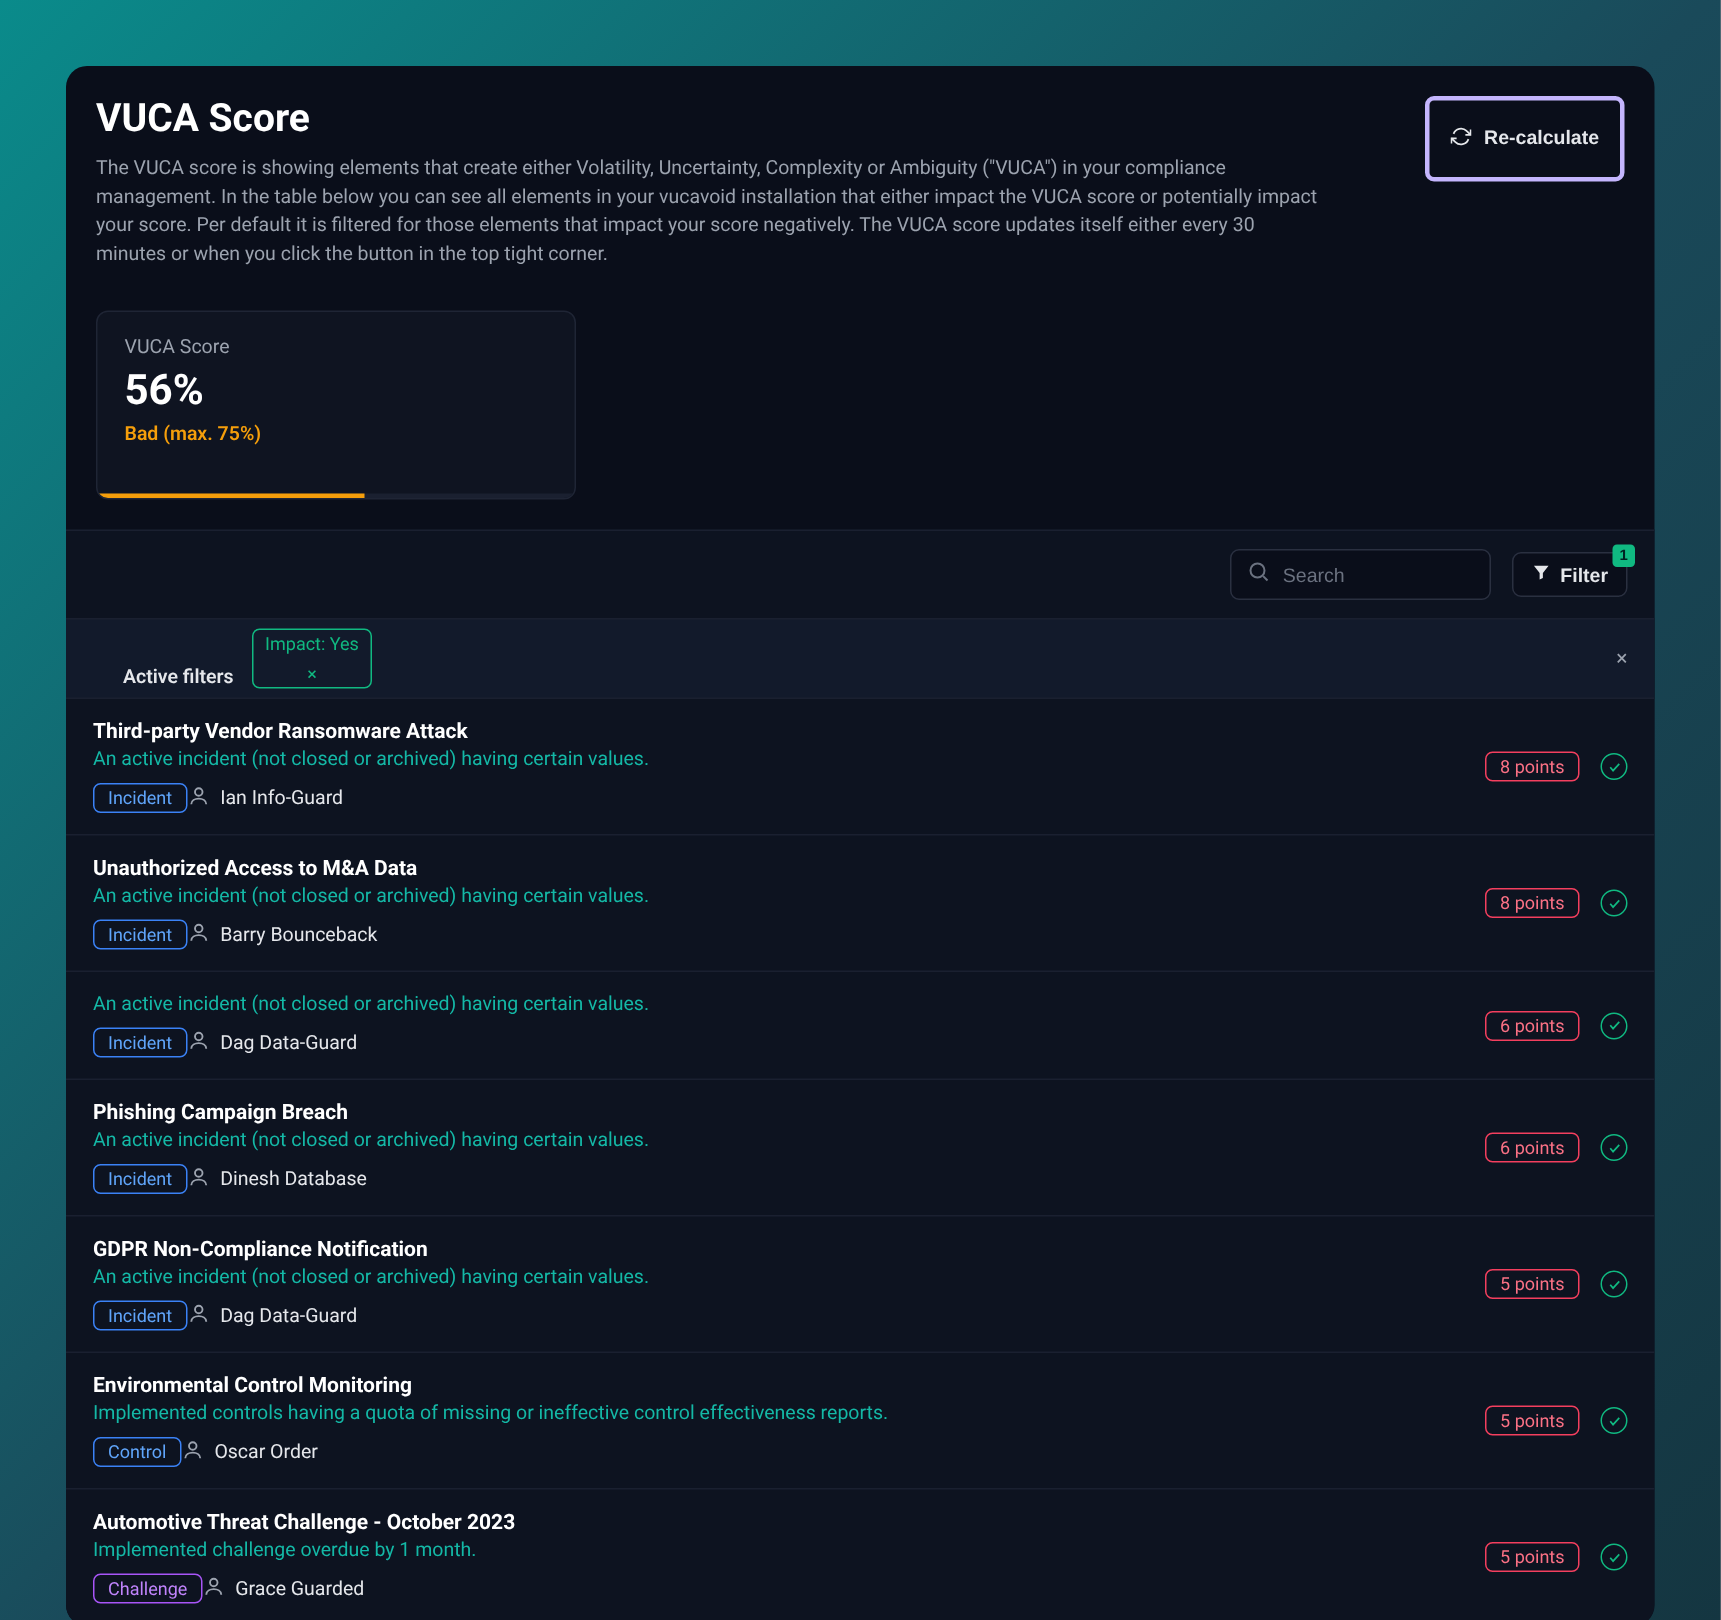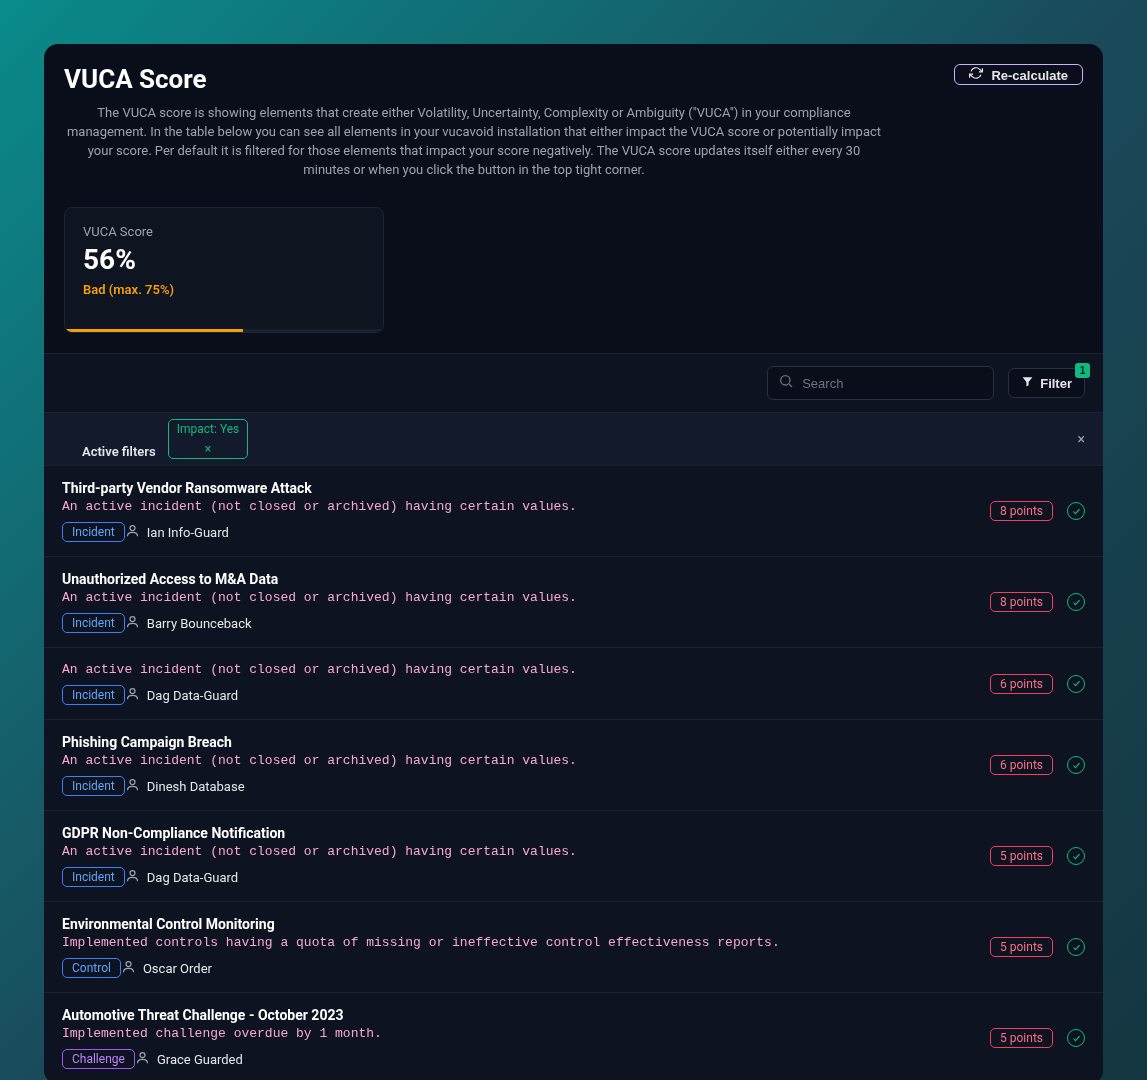--- a/index.html
+++ b/index.html
@@ -28,30 +28,29 @@
     font-size: 26px;
     font-weight: 700;
     color: #fff;
     margin-bottom: 10px;
   }
   .description {
     font-size: 13px;
     line-height: 1.45;
     color: #9ca3af;
     max-width: 820px;
-    text-align: center;
   }
   .recalc-btn {
     display: flex;
-    align-items: flex-end;
+    align-items: flex-start;
     gap: 8px;
     background: transparent;
-    border: 1px solid #c4b5fd;
+    border: 3px solid #c4b5fd;
     color: #e5e7eb;
-    padding: 1px 14px;
+    padding: 17px 14px;
     border-radius: 6px;
     font-size: 13px;
     font-weight: 600;
     cursor: pointer;
   }
   .recalc-btn svg { width: 14px; height: 14px; }
   .score-card {
     margin: 28px 20px 20px 20px;
     width: 320px;
     background: #0f1421;
@@ -81,21 +80,21 @@
     gap: 14px;
     padding: 12px 18px;
   }
   .search-wrap {
     display: flex;
     align-items: center;
     background: #0a0e1a;
     border: 1px solid #2a3040;
     border-radius: 6px;
     padding: 6px 10px;
-    width: 227px;
+    width: 174px;
   }
   .search-wrap svg { width: 16px; height: 16px; fill: none; stroke: #6b7280; stroke-width: 2; }
   .search-wrap input {
     background: transparent; border: none; outline: none;
     color: #e5e7eb; font-size: 13px; margin-left: 8px; width: 100%;
   }
   .search-wrap input::placeholder { color: #6b7280; }
   .filter-btn {
     position: relative;
     display: flex; align-items: center; gap: 6px;
@@ -144,21 +143,21 @@
   }
   .row {
     display: flex;
     justify-content: space-between;
     align-items: center;
     padding: 14px 18px;
     border-bottom: 1px solid #1a2030;
   }
   .row-left { flex: 1; }
   .row-title { font-size: 14px; font-weight: 700; color: #fff; margin-bottom: 3px; }
-  .row-desc { font-size: 13px; color: #f9a8d4; margin-bottom: 8px; font-family: Liberation Mono, monospace; }
+  .row-desc { font-size: 13px; color: #14b8a6; margin-bottom: 8px; }
   .row-meta { display: flex; align-items: center; gap: 0; }
   .type-chip {
     font-size: 12px;
     padding: 2px 9px;
     border-radius: 5px;
     border: 1px solid;
   }
   .type-Incident { border-color: #3b82f6; color: #60a5fa; }
   .type-Control { border-color: #3b82f6; color: #60a5fa; }
   .type-Challenge { border-color: #a855f7; color: #c084fc; }

